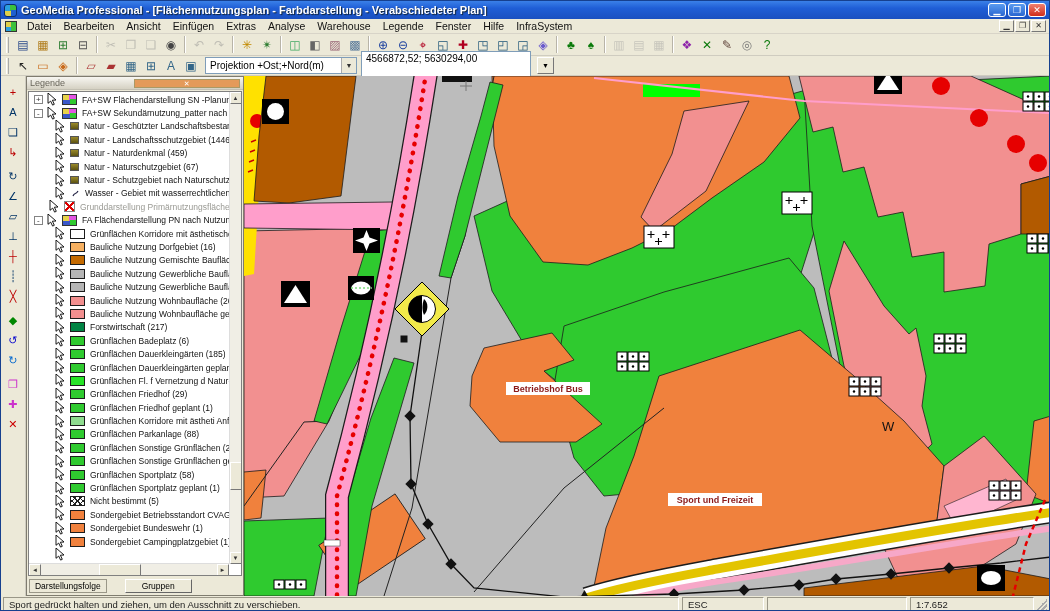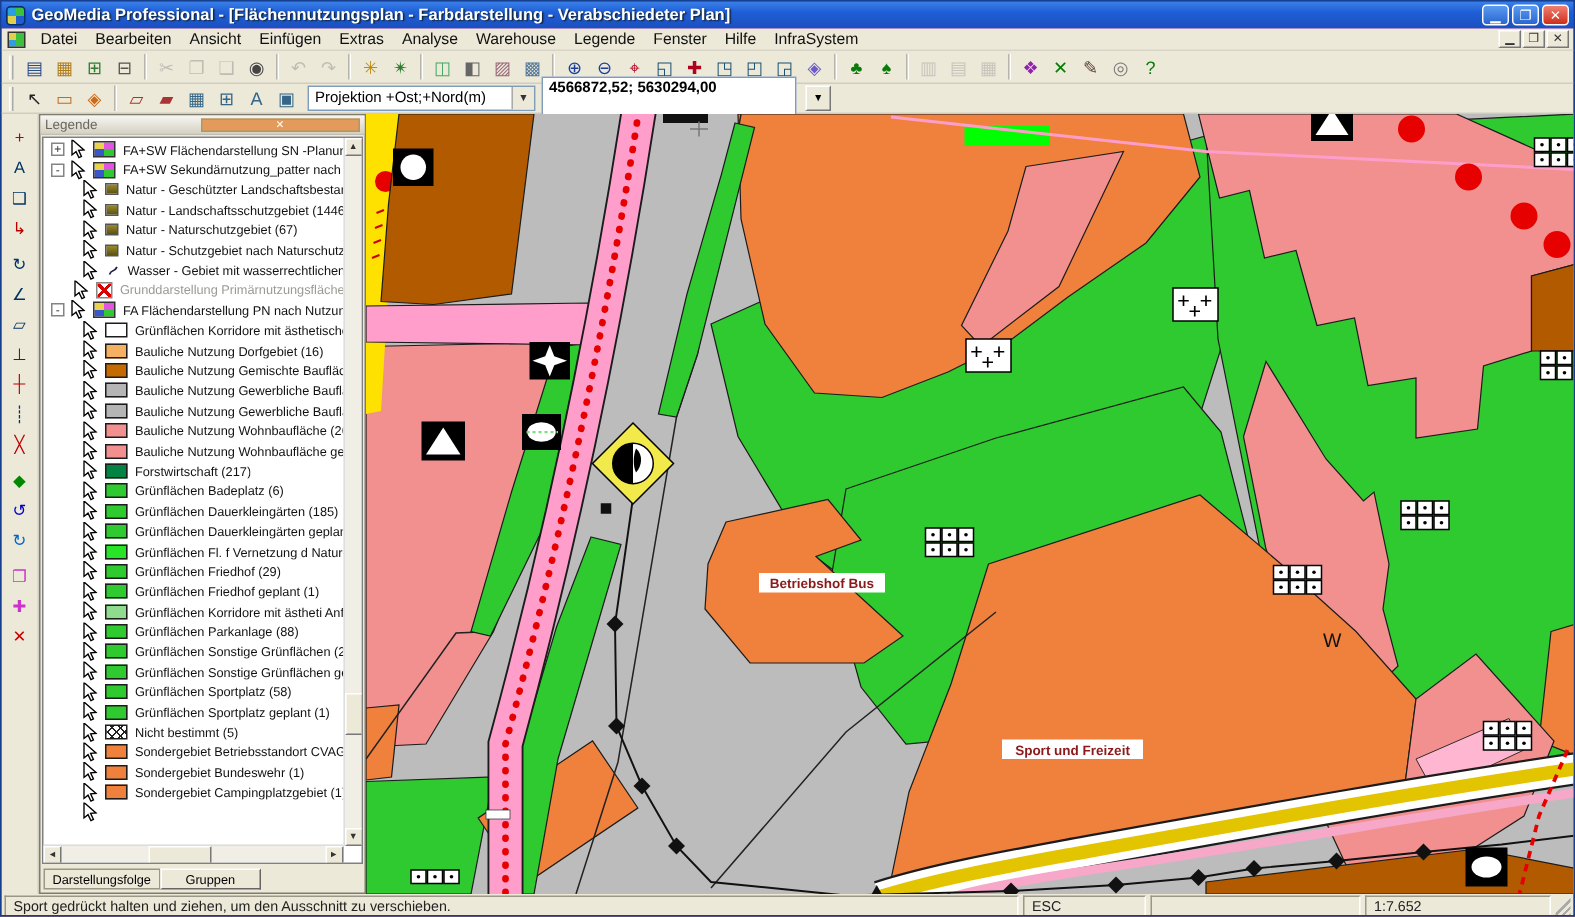--- a/index.html
+++ b/index.html
@@ -1,18 +1,18 @@
 <!DOCTYPE html>
 <html><head>
 <meta charset="utf-8">
 <style>
   html,body{margin:0;padding:0;background:#444;}
   *{box-sizing:border-box;}
   .app{position:relative;width:1050px;height:611px;font-family:"Liberation Sans",sans-serif;
-       background:#a21caf;border:1px solid #16408f;overflow:hidden;}
+       background:#86efac;border:1px solid #16408f;overflow:hidden;}
   
   .titlebar{height:18px;background:linear-gradient(180deg,#3a80e8 0%,#1f5ed6 40%,#1a50c0 100%);
     display:flex;align-items:center;padding:0 3px;color:#fff;}
   .title-icon{width:13px;height:13px;border-radius:3px;margin-right:4px;
     background:conic-gradient(#3cc13c 0 25%,#1d5fd0 0 50%,#e0d04a 0 75%,#2aa0e0 0);border:1px solid #0a2d6e;}
   .title-text{font-size:11px;font-weight:bold;text-shadow:1px 1px 1px #123;white-space:nowrap;overflow:hidden;flex:1;}
   .winbtns{display:flex;gap:2px;}
   .wbtn{width:18px;height:14px;font-size:9px;line-height:12px;text-align:center;color:#fff;
     border:1px solid #fff;border-radius:3px;background:linear-gradient(#5a9bf0,#2a66d0);}
   .wbtn.close{background:linear-gradient(#f08070,#cf2d1a);}
@@ -33,21 +33,21 @@
   .tbtn{width:20px;height:19px;display:flex;align-items:center;justify-content:center;
     font-size:12px;cursor:default;}
   .tbtn.disabled{opacity:.45;}
   .tsep{width:2px;height:17px;margin:0 3px;border-left:1px solid #b8b4a8;border-right:1px solid #fff;}
   .combo{display:flex;align-items:center;height:17px;background:#fff;border:1px solid #7f9db9;
     font-size:10px;margin-left:4px;}
   .combo .cval{padding:0 4px;white-space:nowrap;overflow:hidden;}
   .combo .carr{width:15px;height:15px;background:#ece9d8;border-left:1px solid #aaa;
     font-size:7px;line-height:15px;text-align:center;color:#333;}
   .coordfield{width:170px;height:29px;background:#fff;border:1px solid #7f9db9;font-size:10px;
-    padding:1px 4px;margin-left:4px;white-space:nowrap;overflow:hidden;font-weight:bold;}
+    padding:1px 4px;margin-left:4px;white-space:nowrap;overflow:hidden;}
   .dropbtn{width:17px;height:17px;margin-left:6px;background:#ece9d8;border:1px solid;
     border-color:#fff #777 #777 #fff;font-size:7px;text-align:center;line-height:15px;}
   
   .main{display:flex;height:520px;}
   .vtoolbar{width:25px;background:#ece9d8;border-right:1px solid #cfccc0;display:flex;
     flex-direction:column;align-items:center;padding-top:6px;}
   .vbtn{width:20px;height:20px;display:flex;align-items:center;justify-content:center;font-size:11px;}
   .vsep{height:4px;}
   
   .legend{width:218px;background:#ece9d8;border:1px solid #7f7c6f;display:flex;flex-direction:column;}
@@ -73,21 +73,21 @@
     linear-gradient(-45deg,transparent 42%,#d00 42% 58%,transparent 58%),#fff;}
   .sw-hat{background:
     repeating-linear-gradient(45deg,transparent 0 3px,#222 3px 4px),
     repeating-linear-gradient(-45deg,#fff 0 3px,#222 3px 4px);}
   .ltext{margin-left:5px;overflow:hidden;}
   .vscroll{position:absolute;right:0;top:0;bottom:11px;width:12px;background:#f0eee5;border-left:1px solid #ddd;}
   .hscroll{position:absolute;left:0;right:12px;bottom:0;height:12px;background:#f0eee5;border-top:1px solid #ddd;}
   .sbtn{position:absolute;width:12px;height:12px;background:#ece9d8;border:1px solid;
     border-color:#fff #777 #777 #fff;font-size:6px;text-align:center;line-height:10px;color:#333;}
   .thumb{position:absolute;background:#ece9d8;border:1px solid;border-color:#fff #777 #777 #fff;}
-  .ltabs{height:18px;display:flex;align-items:center;padding:1px 2px;gap:0;}
+  .ltabs{height:18px;display:flex;align-items:center;padding:1px 2px;gap:18px;}
   .ltab{font-size:8.5px;padding:1px 5px;border:1px solid #9a9788;background:#ece9d8;}
   .lbtn{font-size:8.5px;padding:1px 16px;border:1px solid;border-color:#fff #666 #666 #fff;background:#ece9d8;}
   
   .map{position:relative;width:807px;height:520px;overflow:hidden;background:#bcbcbc;}
   .map svg{display:block;}
   .rg{stroke:#1c1c1c;stroke-width:.8;}
   .gr{fill:#2fca2f;}
   .or{fill:#f0813d;}
   .sa{fill:#f29090;}
   .br{fill:#b25a00;}
@@ -262,20 +262,28 @@
               </svg>
               <span class="sw-nat"></span>
               <span class="ltext">Natur - Landschaftsschutzgebiet (1446)</span>
             </div>
             <div class="lrow">
               <span style="width:22px;flex:0 0 auto;"></span>
               <svg class="cur" width="10" height="13" viewBox="0 0 10 13">
                 <path d="M1,0L9,7L5.4,7.2L7.3,11.3L5.6,12.1L3.7,8.1L1,10.3Z" fill="#fff" stroke="#000" stroke-width="0.9"></path>
               </svg>
               <span class="sw-nat"></span>
+              <span class="ltext">Natur - Naturdenkmal (459)</span>
+            </div>
+            <div class="lrow">
+              <span style="width:22px;flex:0 0 auto;"></span>
+              <svg class="cur" width="10" height="13" viewBox="0 0 10 13">
+                <path d="M1,0L9,7L5.4,7.2L7.3,11.3L5.6,12.1L3.7,8.1L1,10.3Z" fill="#fff" stroke="#000" stroke-width="0.9"></path>
+              </svg>
+              <span class="sw-nat"></span>
               <span class="ltext">Natur - Naturschutzgebiet (67)</span>
             </div>
             <div class="lrow">
               <span style="width:22px;flex:0 0 auto;"></span>
               <svg class="cur" width="10" height="13" viewBox="0 0 10 13">
                 <path d="M1,0L9,7L5.4,7.2L7.3,11.3L5.6,12.1L3.7,8.1L1,10.3Z" fill="#fff" stroke="#000" stroke-width="0.9"></path>
               </svg>
               <span class="sw-nat"></span>
               <span class="ltext">Natur - Schutzgebiet nach Naturschutzrech</span>
             </div>

